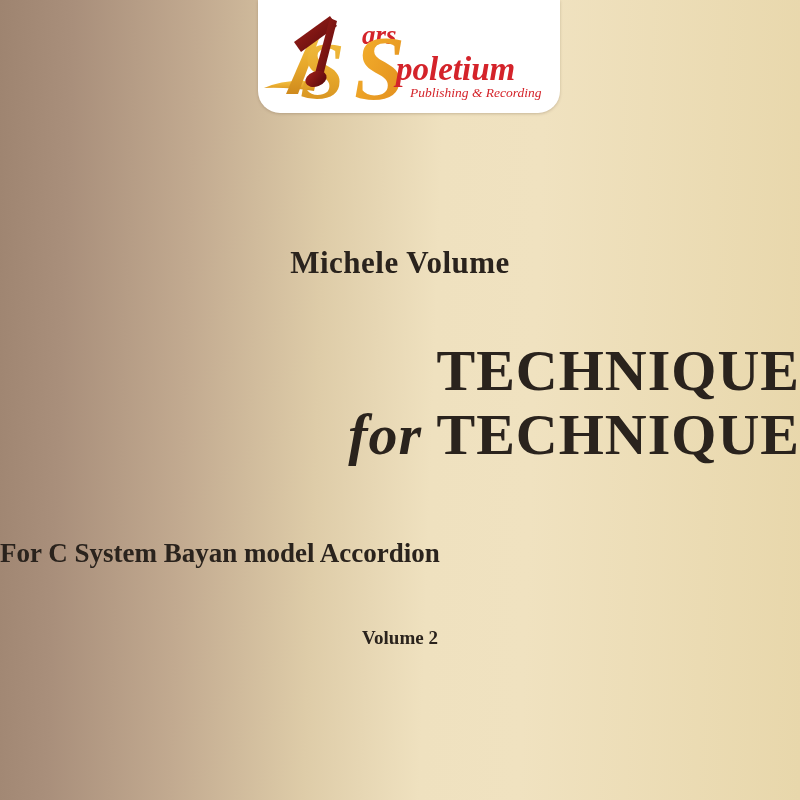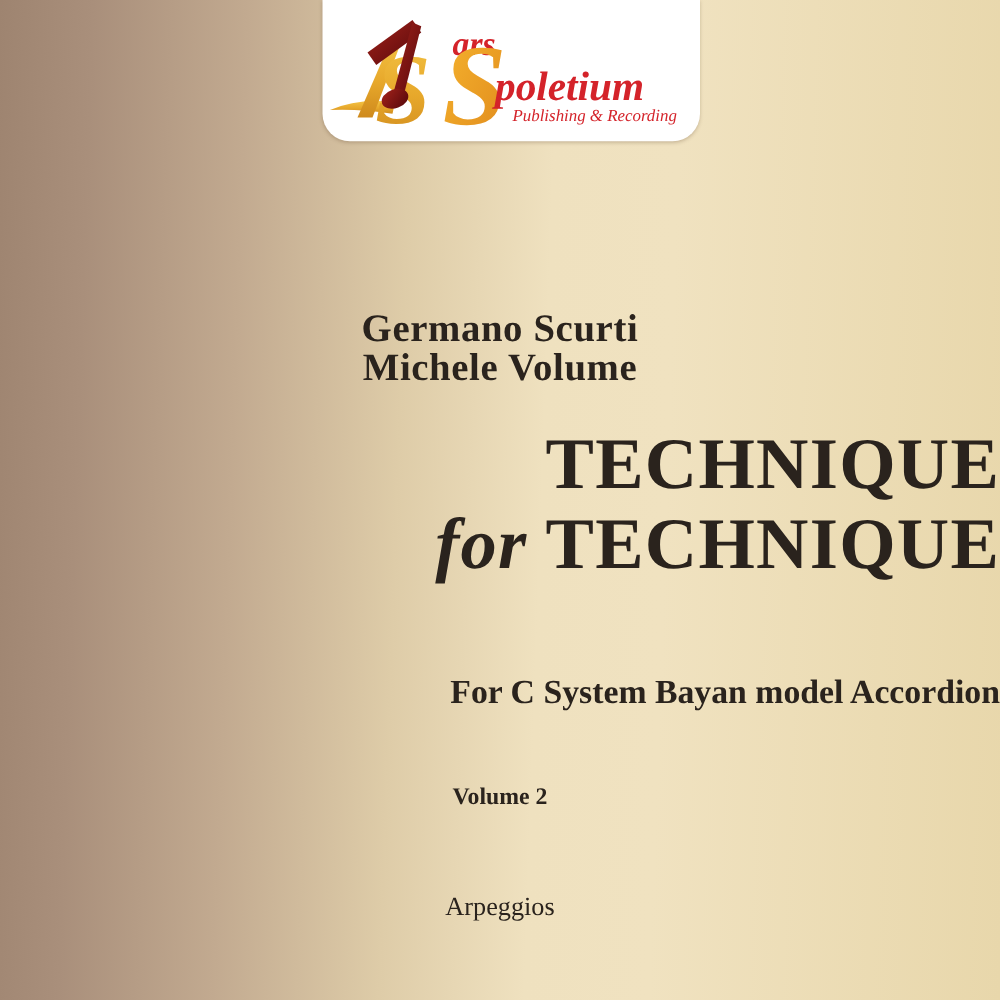--- a/index.html
+++ b/index.html
@@ -24,21 +24,21 @@
   .authors {
     position:absolute; top:247px; left:0; width:100%; text-align:center;
     font-weight:bold; font-size:31px; line-height:31px; letter-spacing:.5px;
   }
   .title {
     position:absolute; top:339px; left:0; width:100%; text-align:right;
     font-weight:bold; font-size:58px; line-height:64px; margin:0; letter-spacing:1px;
   }
   .title em { font-style:italic; }
   .subtitle {
-    position:absolute; top:538px; left:0; width:100%; text-align:right;
+    position:absolute; top:538px; left:0; width:100%; text-align:left;
     font-weight:bold; font-size:27px;
   }
   .volume {
     position:absolute; top:627px; left:0; width:100%; text-align:center;
     font-weight:bold; font-size:19px;
   }
   .category {
     position:absolute; top:713px; left:0; width:100%; text-align:center;
     font-size:21px;
   }
@@ -80,28 +80,26 @@
       <g>
         <text class="script red-script" x="104" y="44" font-size="27">ars</text>
         <text x="96" y="99" font-size="92" font-style="italic" font-weight="bold" font-family="'Liberation Serif','DejaVu Serif',serif" fill="url(#goldg2)">S</text>
         <text class="script red-script" x="138" y="80" font-size="33">poletium</text>
         <text class="script red-script-light" x="152" y="97" font-size="13.5">Publishing &amp; Recording</text>
       </g>
     </svg>
   </div>
 
   <div class="authors">
-    <div>Germano Scurti</div>
     <div>Michele Volume</div>
   </div>
 
   <h1 class="title">
     <span>TECHNIQUE</span><br>
     <em>for</em><span> TECHNIQUE</span>
   </h1>
 
   <div class="subtitle">For C System Bayan model Accordion</div>
 
   <div class="volume">Volume 2</div>
 
-  <div class="category">Arpeggios</div>
 
 </div>
 
 </body></html>

